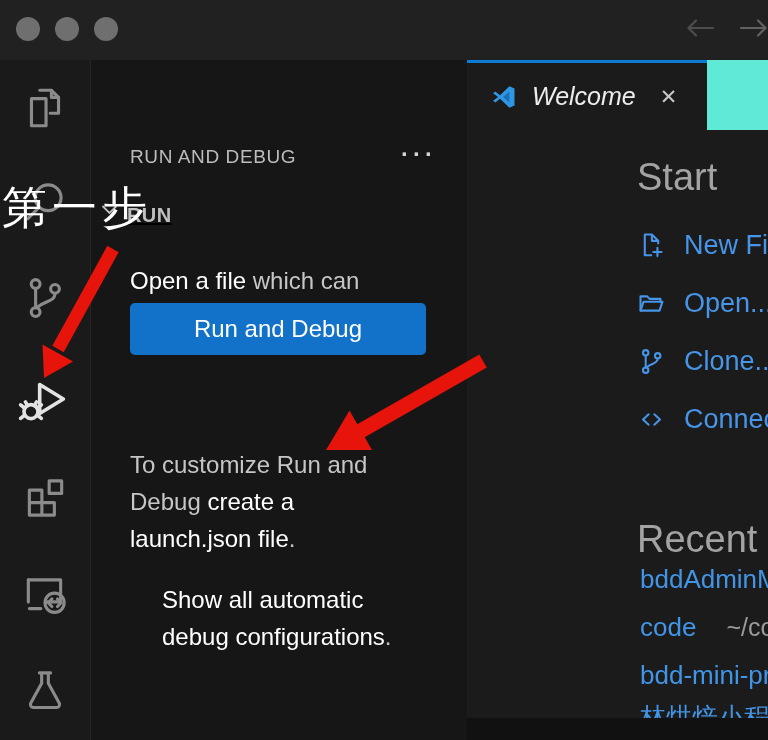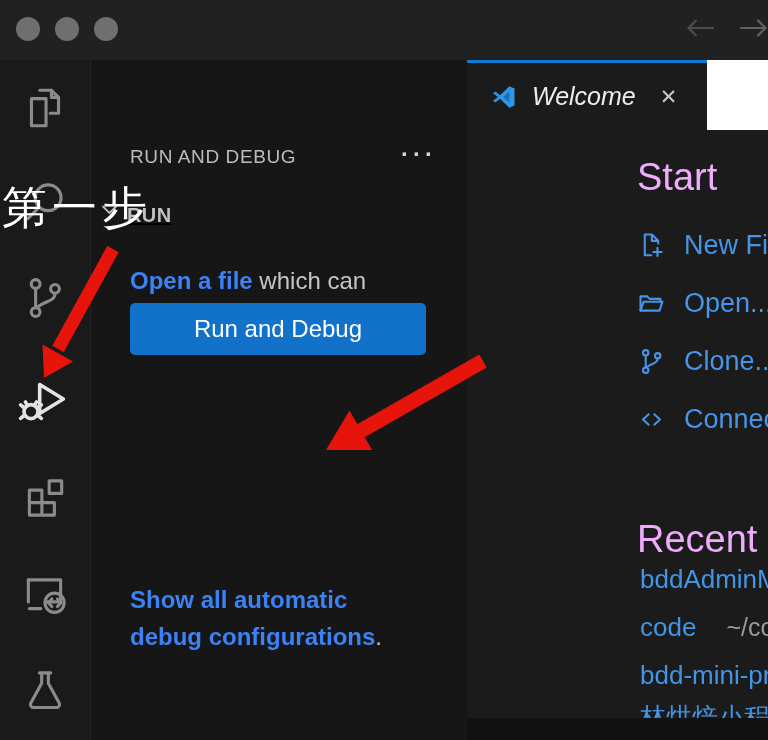--- a/index.html
+++ b/index.html
@@ -21,34 +21,34 @@
   
   .sidepanel{position:absolute;left:91px;top:60px;width:376px;height:680px;background:#161616;}
   .panel-title{position:absolute;left:39px;top:86px;font-size:19px;letter-spacing:.6px;color:#bcbcbc;}
   .panel-dots{position:absolute;right:30px;top:80px;font-size:24px;font-weight:700;letter-spacing:4px;color:#d4d4d4;cursor:pointer;}
   .section-row{position:absolute;left:10px;top:82px;display:flex;gap:9px;text-decoration:underline;}
   .run-row{top:144px;left:10px;}
   .section-label{font-size:20px;font-weight:700;color:#c0c0c0;letter-spacing:.4px;}
   .ptext{position:absolute;left:39px;width:252px;font-size:24px;line-height:36.5px;color:#c6c6c6;}
   .hint1{top:203px;}
   .hint2{top:386px;line-height:37px;}
-  .hint3{top:521px;line-height:37px;}
-  .link{color:#3b82f6;cursor:pointer;font-weight:bold;}
+  .hint3{top:521px;line-height:37px;margin-left:32px;}
+  .link{color:#ffffff;cursor:pointer;}
   .run-btn{position:absolute;left:39px;top:243px;width:296px;height:52px;background:#1272ca;color:#fff;
            font-size:24px;font-family:inherit;border:none;border-radius:5px;cursor:pointer;}
 
   
   .editor{position:absolute;left:467px;top:60px;width:301px;height:680px;background:#1b1b1b;}
-  .tabbar{position:absolute;left:0;top:0;width:301px;height:70px;background:#ffffff;}
+  .tabbar{position:absolute;left:0;top:0;width:301px;height:70px;background:#5eead4;}
   .tab{position:absolute;left:0;top:0;width:240px;height:70px;background:#1b1b1b;border-top:3px solid #0d7ad6;
        box-sizing:border-box;display:flex;align-items:center;padding-left:23px;cursor:pointer;}
   .tab-label{margin-left:14px;font-size:25px;font-style:italic;color:#ececec;}
   .tab-close{margin-left:24px;font-size:21px;color:#c8c8c8;font-style:normal;cursor:pointer;}
   .ed-content{position:absolute;left:0;top:70px;width:301px;height:588px;}
-  .ed-heading{position:absolute;left:170px;font-size:38px;font-weight:500;color:#f0abfc;white-space:nowrap;}
+  .ed-heading{position:absolute;left:170px;font-size:38px;font-weight:500;color:#a3a3a3;white-space:nowrap;}
   .start-row{position:absolute;left:169px;display:flex;align-items:center;gap:17px;white-space:nowrap;cursor:pointer;}
   .start-row svg{stroke:#4795e8;fill:none;stroke-width:1.6;stroke-linecap:round;stroke-linejoin:round;flex:0 0 auto;}
   .start-label{font-size:27px;color:#4795e8;}
   .recent-row{position:absolute;left:173px;white-space:nowrap;cursor:pointer;}
   .recent-name{font-size:26px;color:#4294e6;}
   .recent-path{font-size:25px;color:#9a9a9a;margin-left:30px;}
   .bottom-strip{position:absolute;left:0;top:658px;width:301px;height:22px;background:#111;}
 
   
   .step-label{position:absolute;color:#fff;font-size:45px;font-weight:500;letter-spacing:5px;white-space:nowrap;z-index:30;}
@@ -134,20 +134,21 @@
       <svg width="17" height="12" viewBox="0 0 17 12">
         <path d="M2 2.5 8.5 9 15 2.5" stroke="#c0c0c0" stroke-width="1.8" fill="none" stroke-linecap="round"></path>
       </svg>
       <span class="section-label">RUN</span>
     </div>
 
     <div class="ptext hint1"><span class="link">Open a file</span><span> which can be debugged or run.</span></div>
 
     <button class="run-btn">Run and Debug</button>
 
+    <div class="ptext hint2"><span>To customize Run and Debug </span><span class="link">create a launch.json file</span><span>.</span></div>
 
     <div class="ptext hint3"><span class="link">Show all automatic debug configurations</span><span>.</span></div>
   </div>
 
   <div class="editor">
     <div class="tabbar">
       <div class="tab">
         <svg width="28" height="28" viewBox="0 0 24 24">
           <polygon points="16.6,2.8 21,4.8 21,19.2 16.6,21.2 8.6,13.6 4.6,16.8 2.6,15.2 6.9,12 2.6,8.8 4.6,7.2 8.6,10.4" fill="#2e96e4"></polygon>
           <polygon points="16.6,7.2 16.6,16.8 11.2,12" fill="#1b6fb4"></polygon>

